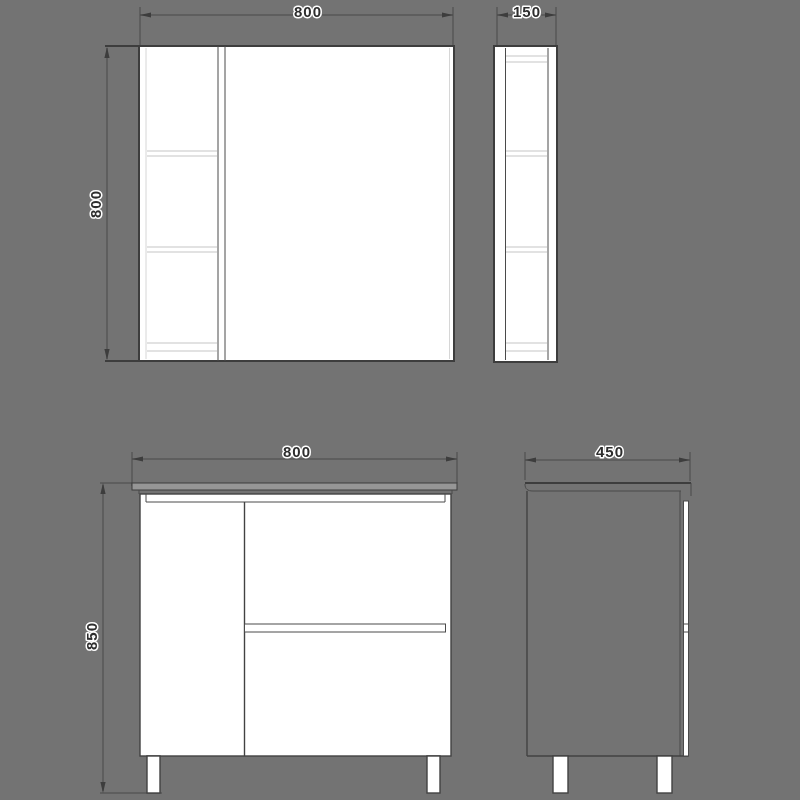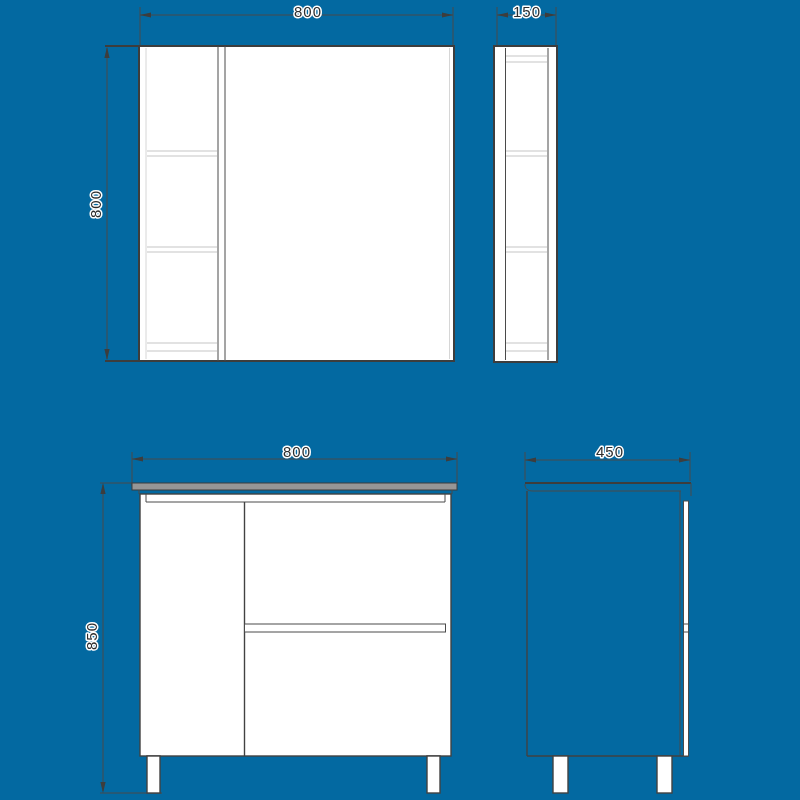--- a/index.html
+++ b/index.html
@@ -1,21 +1,22 @@
 <!DOCTYPE html>
 <html><head>
 <meta charset="utf-8">
 <style>
   html, body { margin: 0; padding: 0; background: #ffffff; }
   .stage {
     position: relative;
     width: 800px;
     height: 800px;
-    background: #0369a1;
+    background: #737373;
     font-family: "Liberation Sans", sans-serif;
+    font-weight: bold;
   }
   svg { display: block; }
 
   
   .heavy   { stroke: #3d3d3d; stroke-width: 2;   fill: none; }
   .med     { stroke: #424242; stroke-width: 1.4; fill: none; }
   .thin    { stroke: #4a4a4a; stroke-width: 1;   fill: none; }
   .light   { stroke: #c5c5c5; stroke-width: 1;   fill: none; }
   .faint   { stroke: #d6d6d6; stroke-width: 1;   fill: none; }
   .dim     { stroke: #4a4a4a; stroke-width: 1;   fill: none; }

